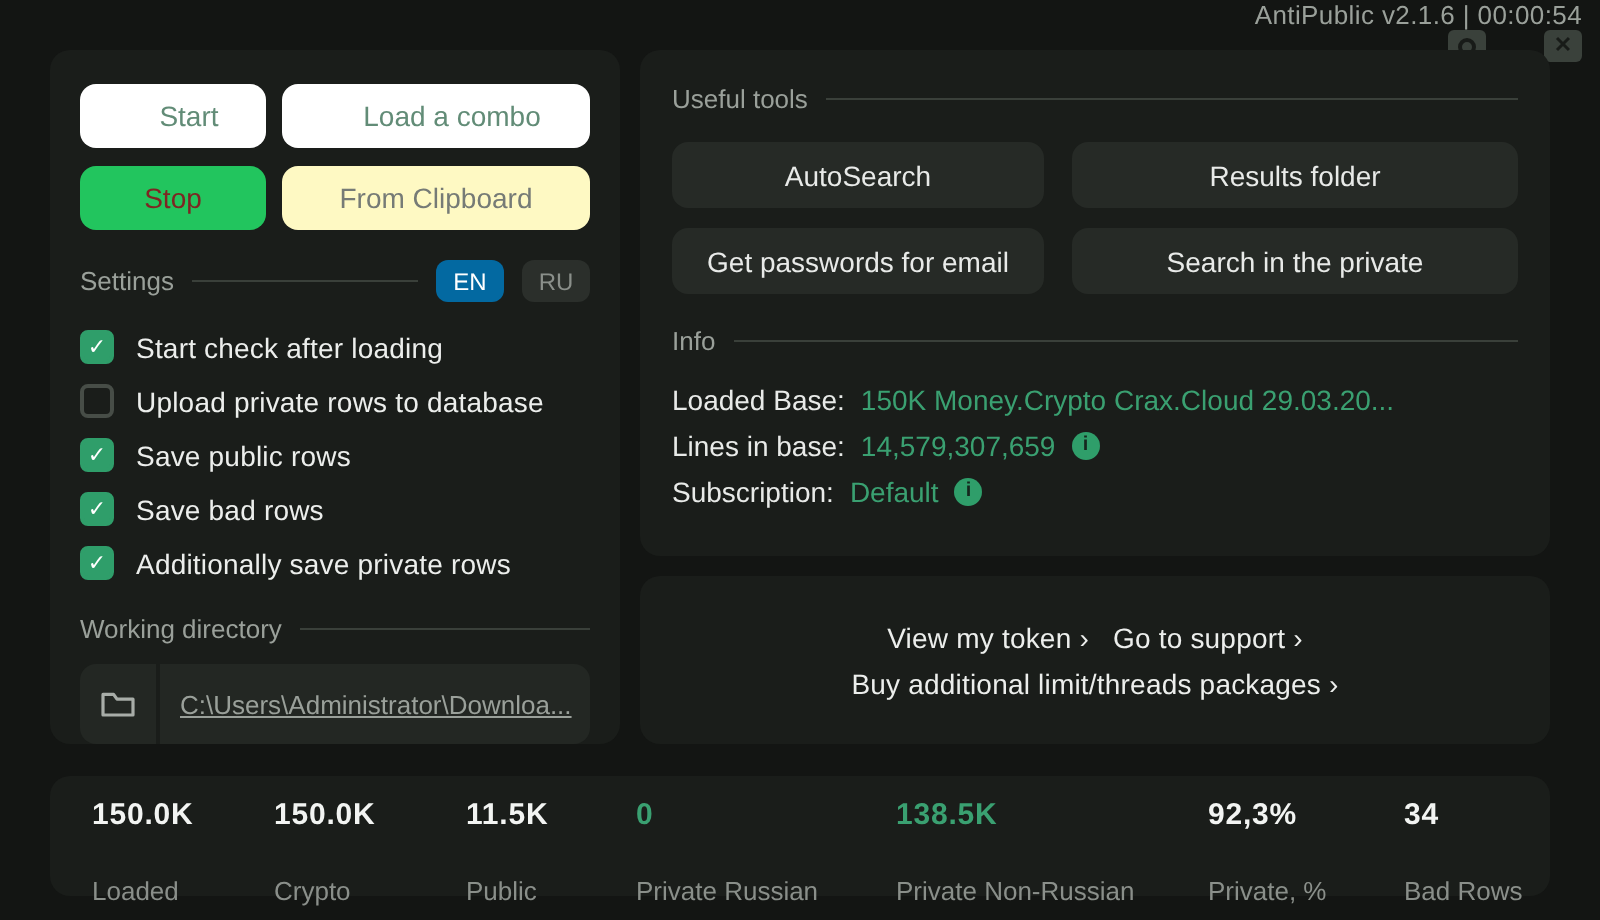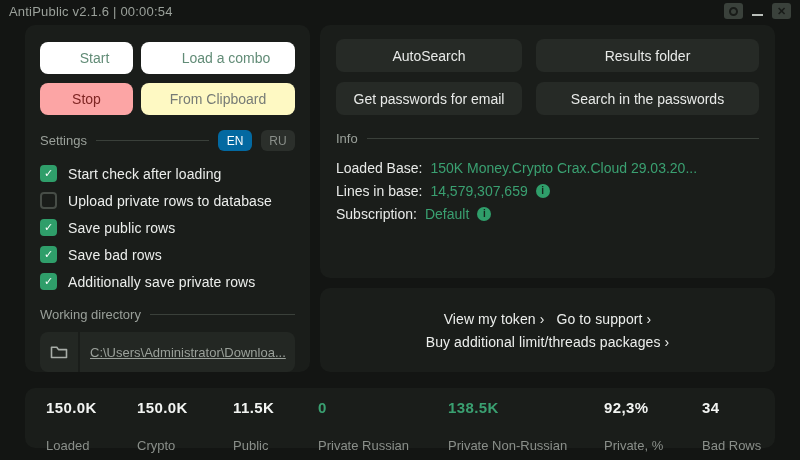--- a/index.html
+++ b/index.html
@@ -5,41 +5,41 @@
   * { margin:0; padding:0; box-sizing:border-box; }
   html,body { width:800px; height:460px; }
   body {
     background:#131513;
     font-family:"Liberation Sans", sans-serif;
     position:relative;
     overflow:hidden;
     -webkit-font-smoothing:antialiased;
   }
   
-  .titlebar { position:absolute; top:0; left:0; right:0; height:22px; display:flex; align-items:center; padding:0 9px; }
+  .titlebar { position:absolute; top:0; left:0; right:0; height:22px; display:flex; align-items:flex-end; padding:0 9px;flex-direction:column; }
   .title { color:#9aa09a; font-size:13px; letter-spacing:0.2px; }
   .controls { margin-left:auto; display:flex; align-items:center; gap:7px; }
   .ctrl-btn { width:19px; height:16px; background:#3a413b; border-radius:3px; display:flex; align-items:center; justify-content:center; cursor:pointer; }
   .circle-glyph { width:9px; height:9px; border:2px solid #181b18; border-radius:50%; }
   .min-btn { width:15px; height:16px; display:flex; align-items:flex-end; justify-content:center; padding-bottom:3px; cursor:pointer; }
   .min-bar { width:11px; height:2px; background:#b9beb9; }
   .close-glyph { color:#181b18; font-size:11px; font-weight:bold; line-height:1; }
 
   
   .panel { position:absolute; background:#1a1d1a; border-radius:10px; }
   .left-panel  { left:25px; top:25px;  width:285px; height:347px; padding:0 15px; }
   .tools-panel { left:320px; top:25px; width:455px; height:253px; padding:0 16px; }
   .links-panel { left:320px; top:288px; width:455px; height:84px; display:flex; flex-direction:column; justify-content:center; align-items:center; gap:7px; }
   .stats-bar   { left:25px; top:388px; width:750px; height:60px; }
 
   
   .action-grid { display:grid; grid-template-columns:93px 1fr; gap:9px 8px; padding-top:17px; }
   .btn { height:32px; border-radius:8px; font-size:14px; display:flex; align-items:center; justify-content:center; cursor:pointer; font-family:inherit; border:none; }
   .btn-green { background:#ffffff; color:#628c77;padding-left:16px; }
-  .btn-red   { background:#fca5a5; color:#7e2523; }
+  .btn-red   { background:#22c55e; color:#7e2523; }
   .btn-gray  { background:#fef9c3; color:#767b76; }
 
   .section-row { display:flex; align-items:center; gap:9px; margin-top:15px; color:#9aa09a; font-size:13px; }
   .section-line { flex:1; height:1px; background:#3a403a; }
   .lang-btn { width:34px; height:21px; border-radius:6px; font-size:12px; display:flex; align-items:center; justify-content:center; background:#2b2f2b; color:#8a8f8a; cursor:pointer; }
   .lang-btn.active { background:#0369a1; color:#ffffff; font-weight:normal; }
 
   .checkbox-list { margin-top:13px; display:flex; flex-direction:column; gap:8px; }
   .checkbox-row { display:flex; align-items:center; gap:11px; height:19px; cursor:pointer; }
   .checkbox { width:17px; height:17px; border-radius:4px; border:2px solid #474d47; display:flex; align-items:center; justify-content:center; font-size:11px; color:transparent; flex:none; }
@@ -134,26 +134,30 @@
     <span class="folder-cell">
       <svg width="18" height="15" viewBox="0 0 18 15" fill="none" stroke="#a8ada8" stroke-width="1.6" stroke-linejoin="round">
         <path d="M1.5 3.2 V12.5 H16.5 V4.6 H8.5 L6.8 2.2 H1.5 Z"></path>
       </svg>
     </span>
     <span class="path-text">C:\Users\Administrator\Downloa...</span>
   </div>
 </div>
 
 <div class="panel tools-panel">
+  <div class="section-row" style="margin-top:17px;">
+    <span>Useful tools</span>
+    <span class="section-line"></span>
+  </div>
 
   <div class="tool-grid">
     <button class="tool-btn">AutoSearch</button>
     <button class="tool-btn">Results folder</button>
     <button class="tool-btn">Get passwords for email</button>
-    <button class="tool-btn">Search in the passwords</button>
+    <button class="tool-btn">Search in the private</button>
   </div>
 
   <div class="section-row" style="margin-top:16px;">
     <span>Info</span>
     <span class="section-line"></span>
   </div>
 
   <div class="info-list">
     <div class="info-row">
       <span class="info-key">Loaded Base:</span>

